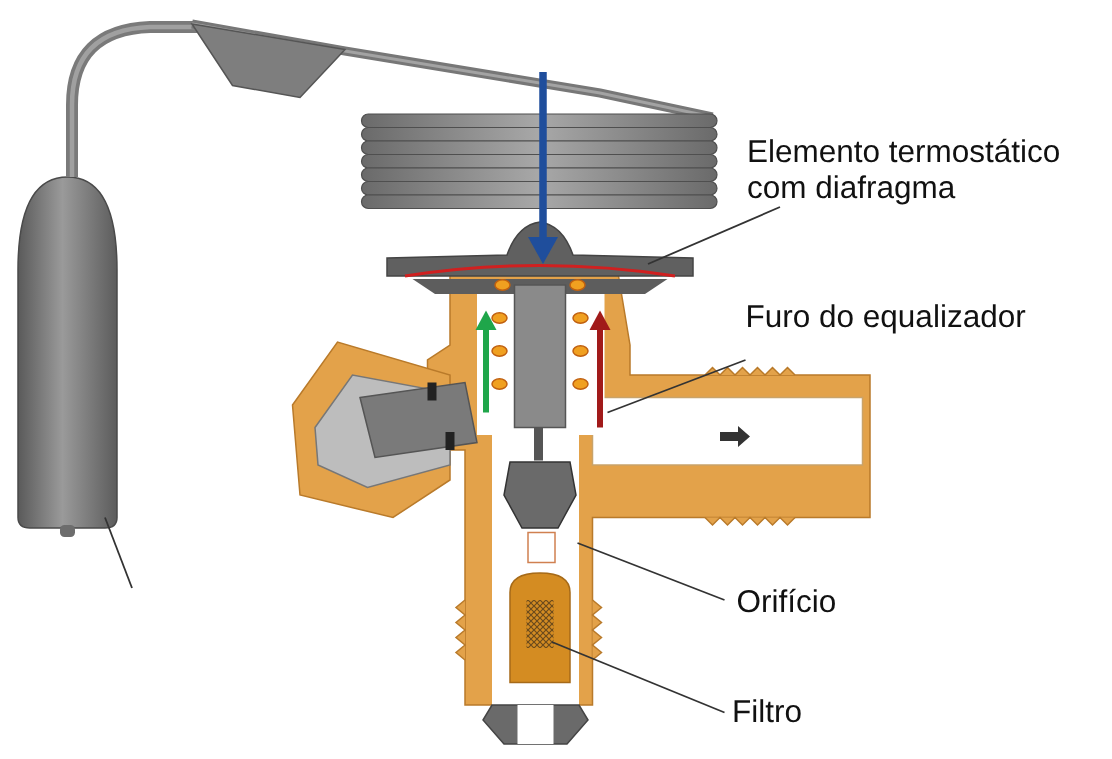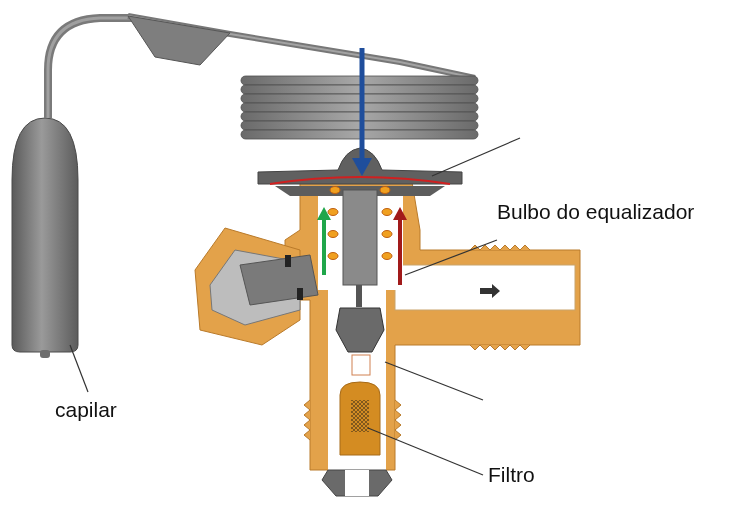--- a/index.html
+++ b/index.html
@@ -118,22 +118,28 @@
 
   <g stroke="#333" stroke-width="1.2" fill="none">
     <line x1="520" y1="138" x2="432" y2="176"></line>
     <line x1="497" y1="240" x2="405" y2="275"></line>
     <line x1="483" y1="400" x2="385" y2="362"></line>
     <line x1="483" y1="475" x2="368" y2="428"></line>
     <line x1="88" y1="392" x2="70" y2="345"></line>
   </g>
 </svg>
 
+<div class="label" style="left:498px;top:90px;">
+  <span>Elemento termostático</span>
+  <span>com diafragma</span>
+</div>
 <div class="label" style="left:497px;top:200px;">
-  <span>Bulbo do equalizador</span>
+  <span>Furo do equalizador</span>
+</div>
+<div class="label" style="left:491px;top:390px;">
+  <span>Orifício</span>
 </div>
 <div class="label" style="left:488px;top:463px;">
   <span>Filtro</span>
 </div>
 <div class="label" style="left:55px;top:398px;">
-  <span>capilar</span>
 </div>
 </div>
 
 </body></html>

